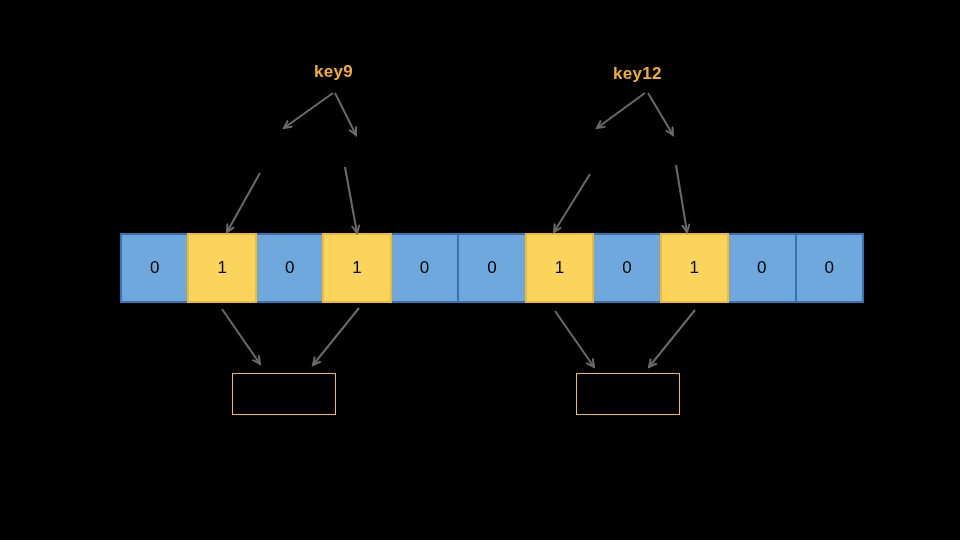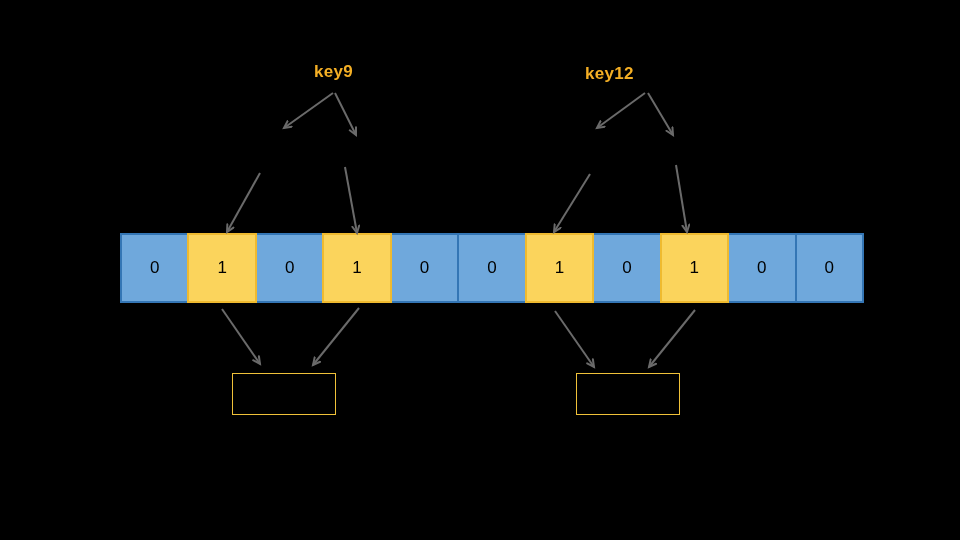--- a/index.html
+++ b/index.html
@@ -24,21 +24,21 @@
   }
   .key-label {
     position: absolute;
     color: var(--key-label);
     font-size: 17px;
     font-weight: bold;
     letter-spacing: 0.3px;
     white-space: nowrap;
   }
   .key-key9  { left: 314px; top: 62px; }
-  .key-key12 { left: 585px; top: 64px; }
+  .key-key12 { left: 613px; top: 64px; }
 
   .bit-array {
     position: absolute;
     left: 120px;
     top: 233px;
     width: 744px;
     height: 70px;
     display: flex;
   }
   .cell {

